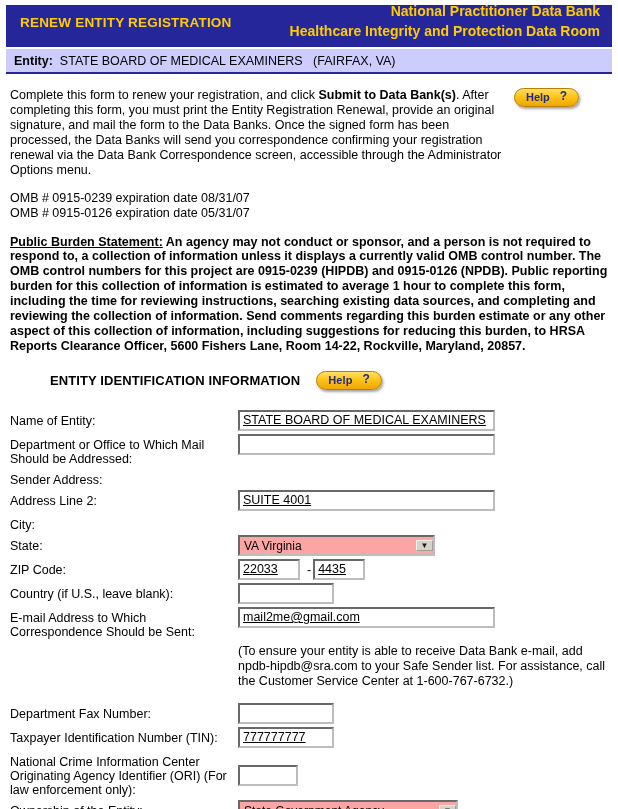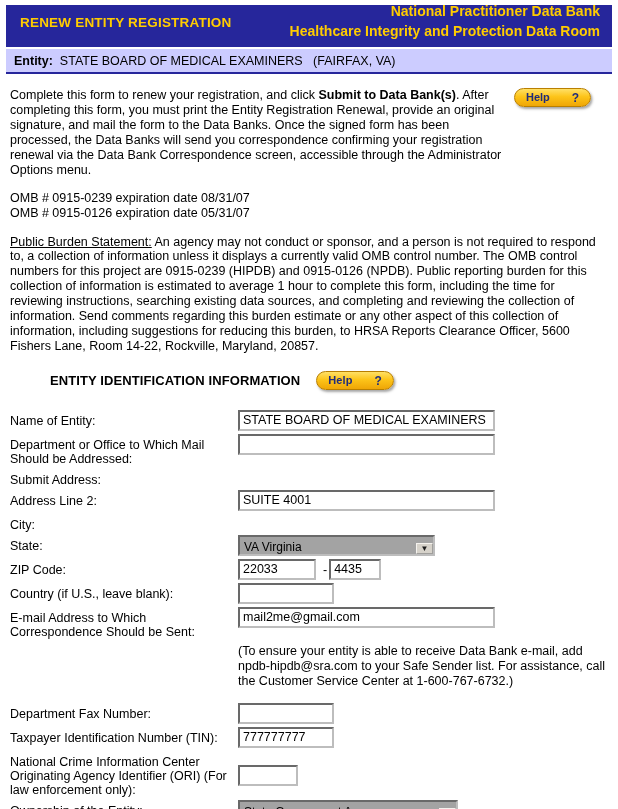--- a/index.html
+++ b/index.html
@@ -16,47 +16,47 @@
   .entity-bar { background:#CCCCFF; padding:5px 8px 4px 8px; font-size:12.5px;
                 border-bottom:2px solid #26269B; margin-top:2px; }
   .entity-bar b { font-weight:bold; }
   .entity-val { white-space:pre; }
 
   
   .intro-wrap { display:flex; margin-top:14px; padding:0 4px; }
   .intro { flex:1; font-size:12.5px; line-height:1.2; margin-right:10px; max-width:494px; }
 
   
-  .help-btn { display:inline-flex; align-items:flex-start; gap:22px;
+  .help-btn { display:inline-flex; align-items:flex-end; gap:10px;
               background:linear-gradient(180deg,#FFE066 0%,#FDC419 45%,#EFA606 100%);
               border:1px solid #B97F00; border-radius:10px; padding:2px 11px 3px 11px;
               font-size:11px; font-weight:bold; color:#1F2C7B; cursor:pointer;
               box-shadow:1.5px 2px 2.5px rgba(0,0,0,0.35); height:19px; align-self:flex-start;
               white-space:nowrap; }
   .help-btn .q { font-size:12px; color:#1F2C7B; }
 
   .omb { margin-top:13px; font-size:12.5px; line-height:1.22; padding:0 4px; }
-  .burden { margin-top:13px; font-size:12.5px; line-height:1.19; padding:0 4px; }
+  .burden { margin-top:13px; font-size:12.5px; line-height:1.19; padding:0 4px;font-weight:bold; }
   .burden .u { text-decoration:underline; }
 
   .section-head { display:flex; align-items:center; gap:16px; margin-top:17px; padding:0 4px;
                   font-size:13px; font-weight:bold; letter-spacing:.1px;margin-left:40px; }
 
   
   .form { margin-top:20px; padding:0 4px; }
   .row { display:flex; align-items:flex-start; margin-bottom:3px; }
   .lbl { width:228px; font-size:12.5px; line-height:1.12; padding-top:4px; flex-shrink:0; }
   .ctl { display:flex; align-items:flex-start; }
 
   .txt { height:21px; border:2px inset #bdbdbd; font-family:"Liberation Sans", sans-serif;
-         font-size:12.5px; padding:0 3px; background:#fff; }
-  .w257 { width:257px; } .w96 { width:96px; } .w62 { width:78px; }
+         font-size:12.5px; padding:0 3px; background:#fff;text-decoration:underline; }
+  .w257 { width:257px; } .w96 { width:96px; } .w62 { width:62px; }
   .w52 { width:52px; } .w60 { width:60px; }
 
-  .sel { display:inline-flex; align-items:flex-end; border:2px inset #bdbdbd; background:#a3a3a3;
+  .sel { display:inline-flex; align-items:center; border:2px inset #bdbdbd; background:#fca5a5;
          height:21px; font-size:12px; cursor:pointer; }
   .sel-text { padding:2px 4px 0 4px; white-space:nowrap; overflow:hidden; flex:1; }
   .sel-btn { width:17px; background:#D6D2CA; border:1px outset #f4f2ee; display:flex;
              align-items:center; justify-content:center; font-size:8px; color:#1a1a1a; }
   .sel.w197 { width:197px; } .sel.w220 { width:220px; }
 
   .zip-dash { padding:4px 2px 0 7px; font-size:12.5px; }
 
   .note { font-size:12.5px; line-height:1.2; width:374px; margin-top:2px; }
   .row.after-note { margin-top:14px; }
@@ -116,21 +116,21 @@
     </div>
 
     <div class="row">
       <div class="lbl">Department or Office to Which Mail Should be Addressed:</div>
       <div class="ctl">
           <input class="txt w257" value="" style="">
         </div>
     </div>
 
     <div class="row">
-      <div class="lbl">Submit Address:</div>
+      <div class="lbl">Sender Address:</div>
     </div>
 
     <div class="row">
       <div class="lbl">Address Line 2:</div>
       <div class="ctl">
           <input class="txt w257" value="SUITE 4001" style="">
         </div>
     </div>
 
     <div class="row">

